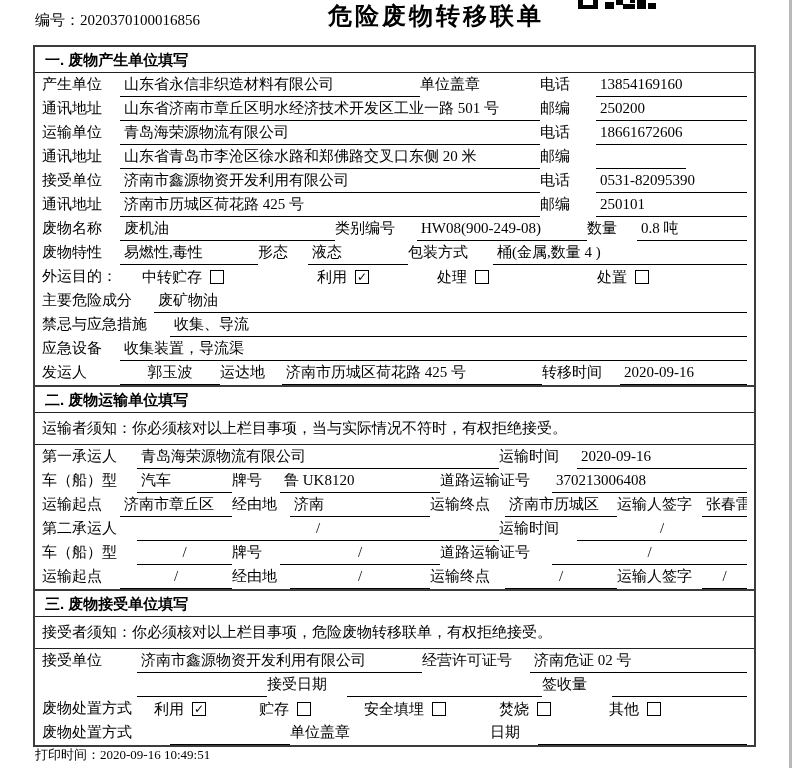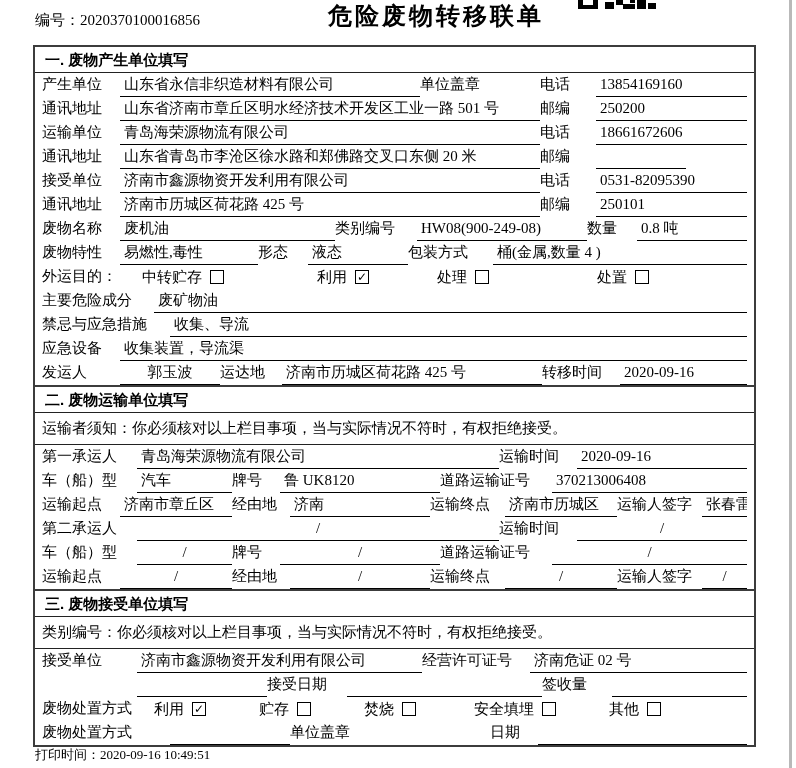--- a/index.html
+++ b/index.html
@@ -201,21 +201,21 @@
         <span class="lbl" style="width: 58px;">经由地</span>
         <span class="val ctr" style="width: 140px;">/</span>
         <span class="lbl" style="width: 75px;">运输终点</span>
         <span class="val ctr" style="width: 112px;">/</span>
         <span class="lbl" style="width: 85px;">运输人签字</span>
         <span class="val ctr grow">/</span>
       </div>
     </div>
     <div class="section">
       <div class="sec-title">三. 废物接受单位填写</div>
-      <div class="note">类别编号：你必须核对以上栏目事项，当与实际情况不符时，有权拒绝接受。</div>
+      <div class="note">接受者须知：你必须核对以上栏目事项，危险废物转移联单，有权拒绝接受。</div>
       <div class="row">
         <span class="lbl" style="width: 95px;">接受单位</span>
         <span class="val" style="width: 285px;">济南市鑫源物资开发利用有限公司</span>
         <span class="lbl" style="width: 108px;">经营许可证号</span>
         <span class="val grow">济南危证 02 号</span>
       </div>
       <div class="row">
         <span class="lbl" style="width: 95px; margin-top: 43px;">接受人</span>
         <span class="val" style="width: 130px;"></span>
         <span class="lbl" style="width: 80px;">接受日期</span>
@@ -226,26 +226,26 @@
       <div class="row">
         <span class="lbl" style="width: 112px;">废物处置方式</span>
         <span class="chk" style="width: 105px;">
           <span>利用</span>
           <span class="box">✓</span>
         </span>
         <span class="chk" style="width: 105px;">
           <span>贮存</span>
           <span class="box"></span>
         </span>
+        <span class="chk" style="width: 135px;">
+          <span>安全填埋</span>
+          <span class="box"></span>
+        </span>
         <span class="chk" style="width: 110px;">
           <span>焚烧</span>
-          <span class="box"></span>
-        </span>
-        <span class="chk" style="width: 135px;">
-          <span>安全填埋</span>
           <span class="box"></span>
         </span>
         <span class="chk grow">
           <span>其他</span>
           <span class="box"></span>
         </span>
       </div>
       <div class="row">
         <span class="lbl" style="width: 128px;">废物处置方式</span>
         <span class="val" style="width: 120px;"></span>

